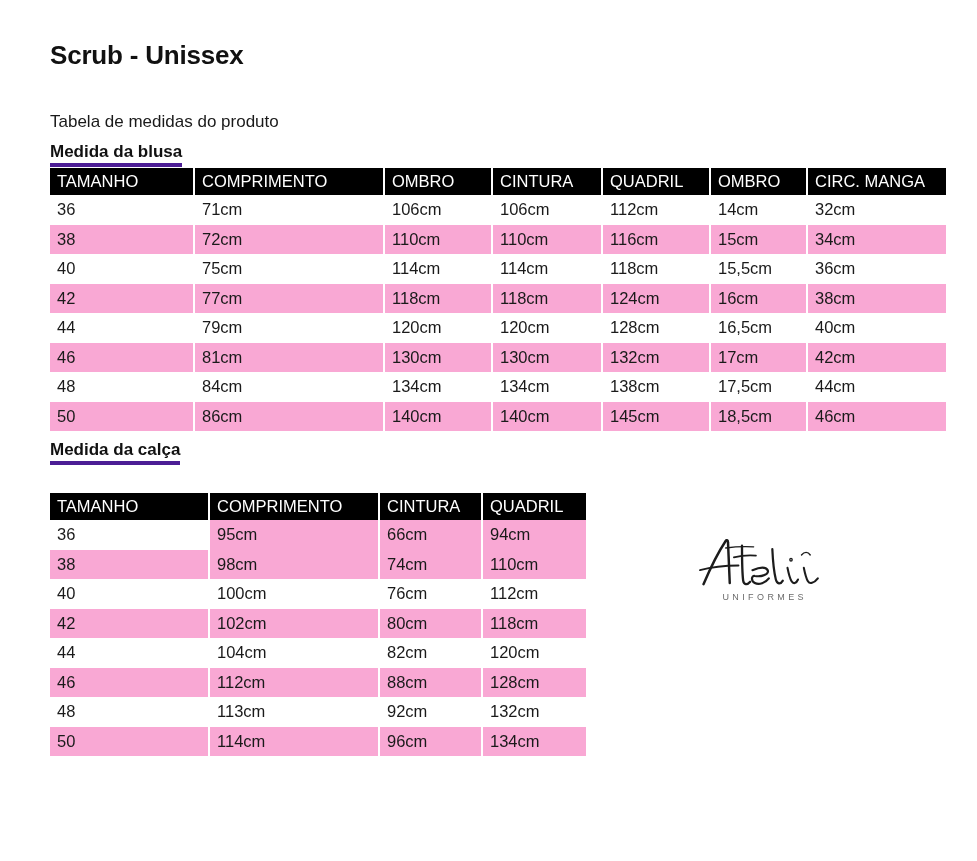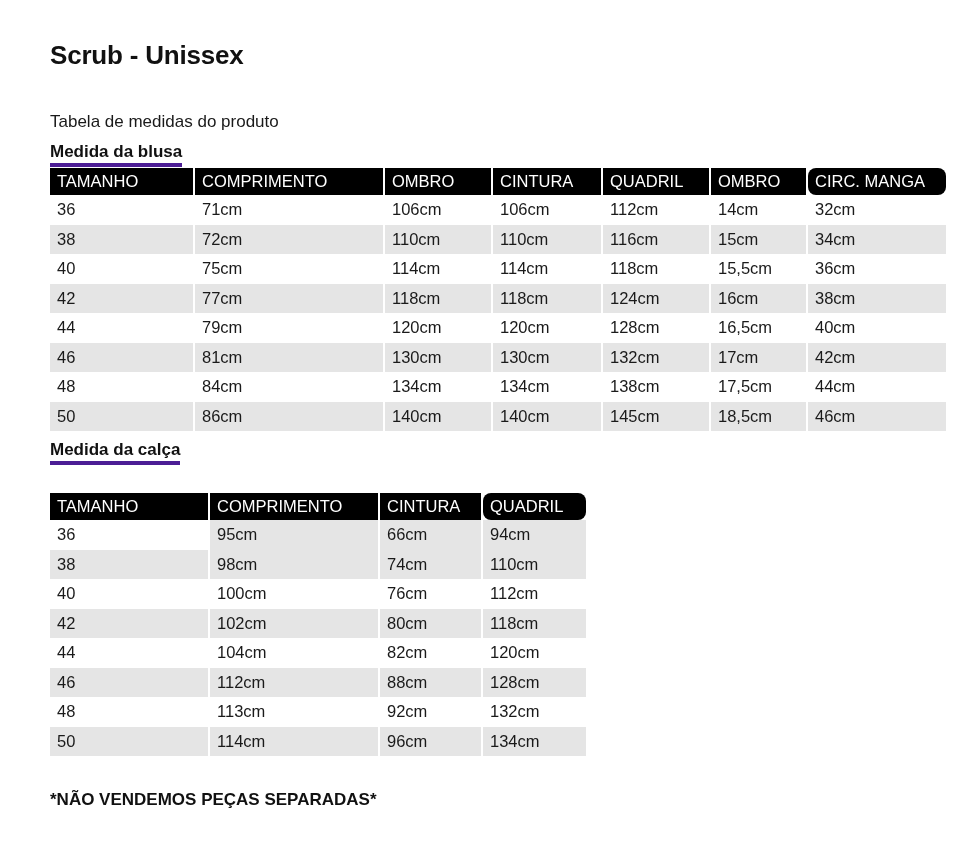--- a/index.html
+++ b/index.html
@@ -84,31 +84,30 @@
     background: #000000;
     color: #ffffff;
     height: 27px;
     line-height: 27px;
     font-size: 16.5px;
     border-right: 2px solid #ffffff;
     letter-spacing: 0px;
   }
   .size-table thead th:last-child {
     border-right: none;
-    border-radius: 8px;
   }
   .size-table tbody td {
     height: 29.5px;
     line-height: 29.5px;
     color: #1a1a1a;
     border-right: 2px solid #ffffff;
     background: #ffffff;
   }
   .size-table tbody td:last-child { border-right: none; }
-  .size-table tbody td.shade { background: #e5e5e5; }
+  .size-table tbody td.shade { background: #f9a8d4; }
 
   
   #table-blusa {
     left: 50px;
     top: 168px;
     width: 896px;
   }
   
   #table-calca {
     left: 50px;
@@ -321,16 +320,33 @@
         </tr>
         <tr>
           <td class="shade">50</td>
           <td class="shade">114cm</td>
           <td class="shade">96cm</td>
           <td class="shade">134cm</td>
         </tr>
       </tbody>
   </table>
 
-
-  <div class="footer-note" id="note-1">*NÃO VENDEMOS PEÇAS SEPARADAS*</div>
+  <div class="logo-block">
+    <svg class="logo-script" viewBox="0 0 240 96" aria-hidden="true">
+      <g fill="none" stroke="#1c1c1c" stroke-linecap="round" stroke-linejoin="round">
+        <path d="M18 86 C30 58, 44 30, 56 12 C57 10, 60 10, 60 14 C61 36, 62 62, 63 84" stroke-width="4.2"></path>
+        <path d="M12 62 C30 57, 54 54, 78 54" stroke-width="3.2"></path>
+        <path d="M84 20 C84 44, 84 64, 86 80 C87 87, 93 88, 98 82" stroke-width="4"></path>
+        <path d="M70 40 C82 37, 96 36, 108 37" stroke-width="2.8"></path>
+        <path d="M102 62 C112 58, 124 55, 128 62 C131 68, 120 74, 106 72 C100 71, 99 80, 106 84 C113 88, 124 84, 130 76" stroke-width="3.8"></path>
+        <path d="M136 26 C137 48, 139 66, 142 78 C144 86, 150 87, 154 80" stroke-width="3.8"></path>
+        <path d="M162 58 C164 68, 166 76, 169 81 C172 86, 177 85, 180 78" stroke-width="3.6"></path>
+        <path d="M166 44 C166 41, 170 41, 170 44 C170 47, 166 47, 166 44" stroke-width="2.4"></path>
+        <path d="M190 58 C192 68, 194 76, 197 81 C200 86, 207 85, 214 76" stroke-width="3.6"></path>
+        <path d="M186 36 C191 30, 197 30, 201 36" stroke-width="2.4"></path>
+        <path d="M56 24 C70 22, 88 21, 104 22" stroke-width="2.2"></path>
+      </g>
+    </svg>
+    <span class="logo-sub">UNIFORMES</span>
+  </div>
+
 
 </div>
 
 </body></html>

